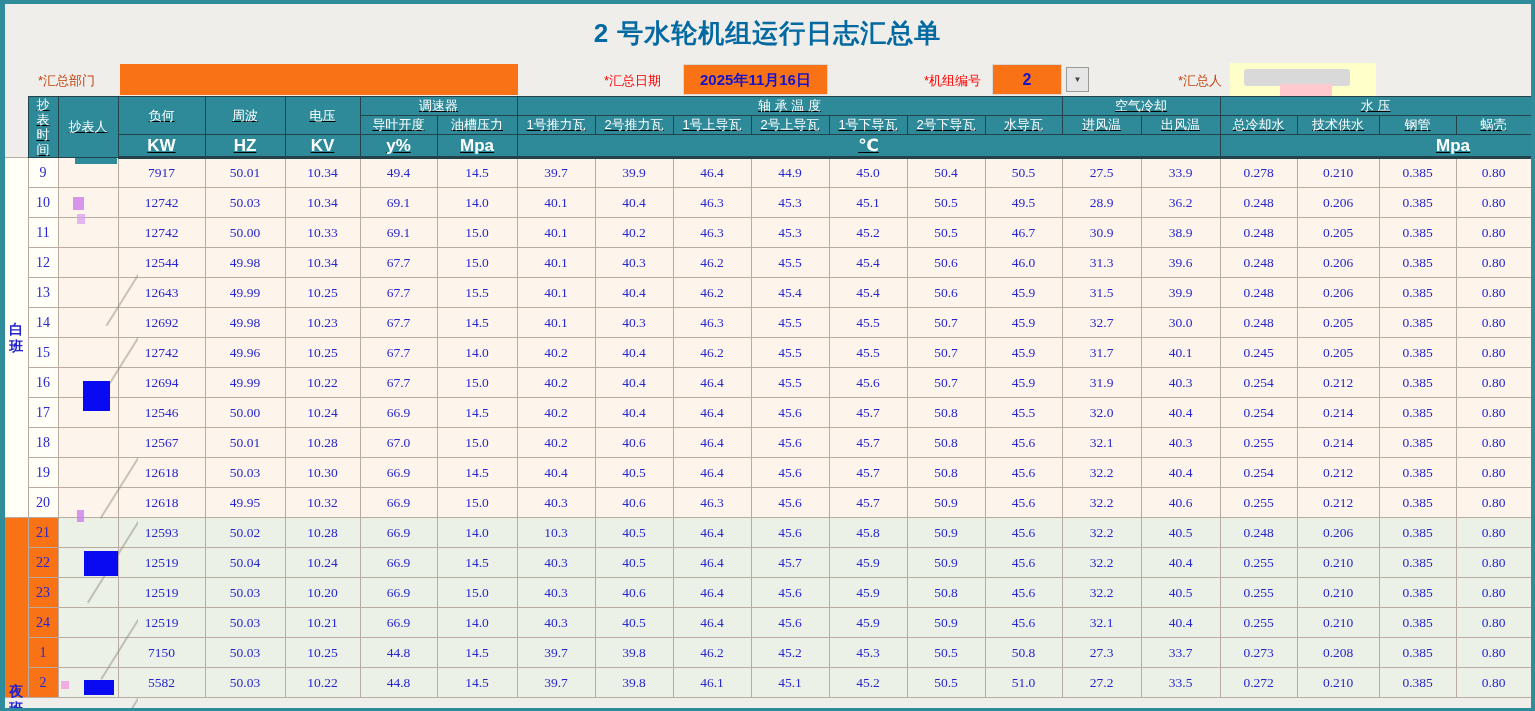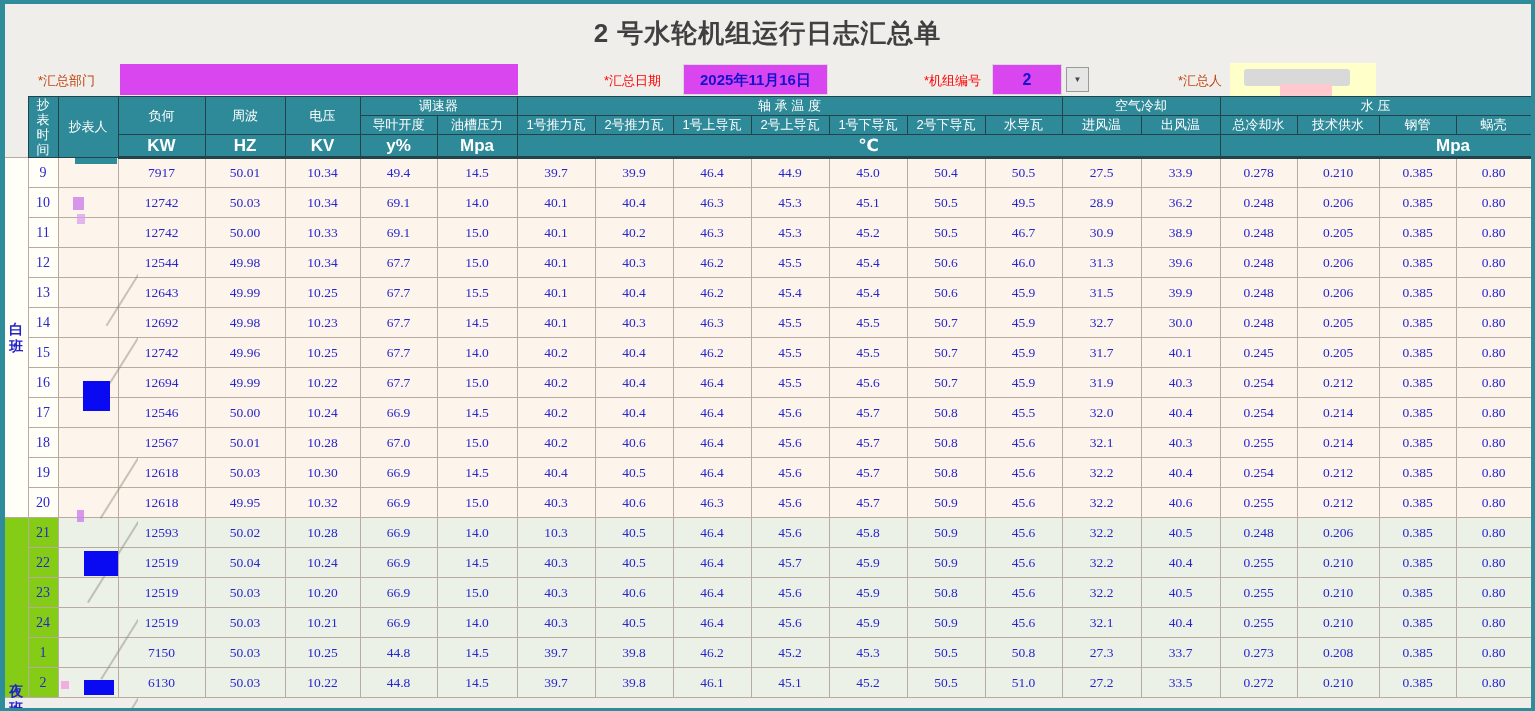--- a/index.html
+++ b/index.html
@@ -6,51 +6,51 @@
   body{
     width:1535px;height:711px;overflow:hidden;position:relative;
     background:#EFEEEB;
     font-family:"Liberation Sans","DejaVu Sans",sans-serif;
   }
   .frame{position:absolute;left:0;top:0;width:1535px;height:711px;
     border-style:solid;border-color:#2F8D9B;border-width:4px 4px 3px 5px;
     box-sizing:border-box;pointer-events:none;z-index:50;}
   
   .page-title{position:absolute;left:0;top:16px;width:1535px;text-align:center;
-    font-size:26px;font-weight:bold;color:#404040;letter-spacing:1px;}
+    font-size:26px;font-weight:bold;color:#0369a1;letter-spacing:1px;}
   .lbl{position:absolute;top:72px;font-size:13px;color:#c2410c;white-space:nowrap;}
   .lbl.red{color:#F00;}
-  .box{position:absolute;top:64px;height:31px;background:#d946ef;box-sizing:border-box;}
+  .box{position:absolute;top:64px;height:31px;background:#f97316;box-sizing:border-box;}
   .dept-input{left:120px;width:398px;border:none;}
   .date-box{left:683px;width:145px;border:1px solid #d8d8d8;
     color:#1414CC;font-size:15px;font-weight:bold;text-align:center;line-height:30px;}
   .unit-box{left:992px;width:70px;border:1px solid #d8d8d8;
     color:#1414CC;font-size:16px;font-weight:bold;text-align:center;line-height:30px;}
   .dd-btn{position:absolute;left:1066px;top:67px;width:23px;height:25px;
     background:#E6E6E6;border:1px solid #9a9a9a;box-sizing:border-box;
     text-align:center;line-height:23px;font-size:8px;color:#444;cursor:pointer;}
   .person-box{left:1230px;top:63px;width:146px;height:33px;background:#FFFFC9;border:none;position:absolute;}
   .person-blob{position:absolute;left:14px;top:6px;width:106px;height:17px;background:#D9D9D9;border-radius:3px;}
   .person-pink{position:absolute;left:50px;top:21px;width:52px;height:12px;background:#FFC9CE;}
   
   .table-wrap{position:absolute;left:5px;top:96px;width:1526px;}
   table{border-collapse:collapse;table-layout:fixed;width:1526px;}
   thead th{background:#2E8A98;color:#fff;border:1px solid #24424a;
     font-size:13px;font-weight:normal;padding:0;overflow:hidden;}
-  thead tr{height:17px;}
+  thead tr{height:17px;text-decoration:underline;}
   thead tr.units th{font-weight:bold;font-size:17px;border-bottom:3px solid #24424a;}
   th.corner{background:transparent;border:none;}
   td{border:1px solid #b9ab9f;padding:0;text-align:center;overflow:visible;
     color:#2626CE;font-family:"Liberation Serif","DejaVu Serif",serif;
     font-size:13.5px;position:relative;}
   tbody tr{height:30px;}
   tr.day td{background:#FDF4EB;}
   tr.night td{background:#ECF1E7;}
   tr.day td.hourcell, td.shiftcell.day{background:#FFFEF7;}
-  tr.night td.hourcell, td.shiftcell.night{background:#84cc16;}
+  tr.night td.hourcell, td.shiftcell.night{background:#f97316;}
   td.hourcell{font-size:14px;}
   td.shiftcell{vertical-align:middle;border-left:none;margin-left:16px;}
   .vtext{width:15px;margin:0 auto;line-height:15px;text-align:center;
     word-break:break-all;font-family:"Liberation Sans","DejaVu Sans",sans-serif;}
   .shifttext{color:#2222CC;font-weight:bold;font-size:14px;line-height:17px;}
   td.shiftcell.night{vertical-align:bottom;}
   td.shiftcell.night .shifttext{margin-bottom:-20px;}
   
   .mark{position:absolute;z-index:3;}
   .m-teal{left:16px;top:0;width:42px;height:6px;background:#2E8C9A;}
@@ -554,21 +554,21 @@
           <td>0.208</td>
           <td>0.385</td>
           <td>0.80</td>
         </tr>
         <tr class="night">
           <td class="hourcell">2</td>
           <td>
             <div class="mark m-blue3"></div>
             <div class="mark m-pink"></div>
           </td>
-          <td>6130</td>
+          <td>5582</td>
           <td>50.03</td>
           <td>10.22</td>
           <td>44.8</td>
           <td>14.5</td>
           <td>39.7</td>
           <td>39.8</td>
           <td>46.1</td>
           <td>45.1</td>
           <td>45.2</td>
           <td>50.5</td>

